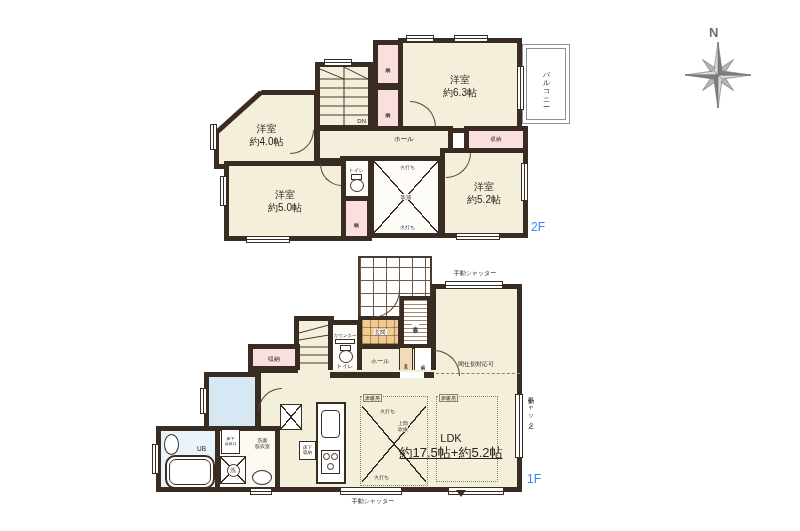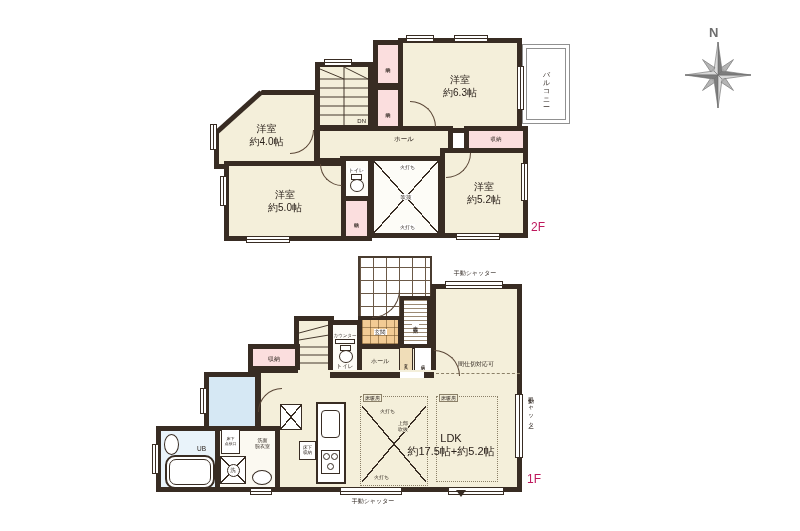--- a/index.html
+++ b/index.html
@@ -43,21 +43,21 @@
   .wallseg{position:absolute;background:var(--wall);}
   .wc{position:relative;width:13px;height:17px;}
   .wc .tank{position:absolute;top:0;left:1px;right:1px;height:4px;border:1.1px solid var(--wall);background:#fff;}
   .wc .bowl{position:absolute;top:5px;left:0;width:12px;height:11px;border:1.1px solid var(--wall);border-radius:50%;background:#fff;}
   .tub{position:absolute;border:2px solid var(--wall);border-radius:10px;background:#fff;}
   .tub::after{content:"";position:absolute;inset:2px;border:1px solid var(--wall);border-radius:7px;}
   .oval{position:absolute;border:1.2px solid var(--wall);border-radius:50%;background:#fff;}
   .burner{position:absolute;width:5px;height:5px;border:1px solid var(--wall);border-radius:50%;background:#fff;}
   .balc{position:absolute;box-sizing:border-box;border:1px solid #909090;background:#fff;display:flex;align-items:center;justify-content:center;}
   .balc::before{content:"";position:absolute;inset:3px;border:1px solid #909090;}
-  .floorlbl{position:absolute;font-size:12px;color:#be185d;}
+  .floorlbl{position:absolute;font-size:12px;color:#3b82f6;}
   .gray{color:#6e6e6e;}
   .diag{position:absolute;background:var(--wall);transform-origin:left center;}
   .tri{position:absolute;width:0;height:0;border-left:5px solid transparent;border-right:5px solid transparent;border-top:7px solid var(--wall);}
 </style>
 </head>
 <body>
 
 <div id="plan">
 
   <div>
@@ -259,21 +259,21 @@
     <span class="abs s5" style="left:380px;top:408px;background:var(--room-fill);">火打ち</span>
     <span class="abs s5 pre" style="left:398px;top:420px;text-align:center;line-height:1.2;background:var(--room-fill);">上部
 吹抜</span>
     <span class="abs s5" style="left:374px;top:474px;background:var(--room-fill);">火打ち</span>
     <div class="abs dotted" style="left:436px;top:396px;width:62px;height:86px;">
       <span class="s5" style="position:absolute;left:2px;top:-3px;border:1px solid #8b8068;background:var(--room-fill);padding:0 1px;">床暖房</span>
     </div>
 
     <div class="abs" style="left:386px;top:432px;width:130px;text-align:center;">
       <div style="font-size:11px;">LDK</div>
-      <div style="font-size:11px;">約17.5帖+約5.2帖</div>
+      <div style="font-size:13px;text-decoration:underline;">約17.5帖+約5.2帖</div>
     </div>
 
     <span class="win winH" style="left:340px;top:487px;width:62px;height:8px;"></span>
     <span class="win winH" style="left:448px;top:487px;width:56px;height:8px;"></span>
     <span class="tri" style="left:456px;top:490px;"></span>
     <span class="win winV" style="left:515px;top:394px;width:8px;height:64px;"></span>
     <span class="win winV" style="left:152px;top:444px;width:7px;height:30px;"></span>
     <span class="win winV" style="left:200px;top:388px;width:7px;height:26px;"></span>
     <span class="win winH" style="left:250px;top:488px;width:22px;height:7px;"></span>
 

